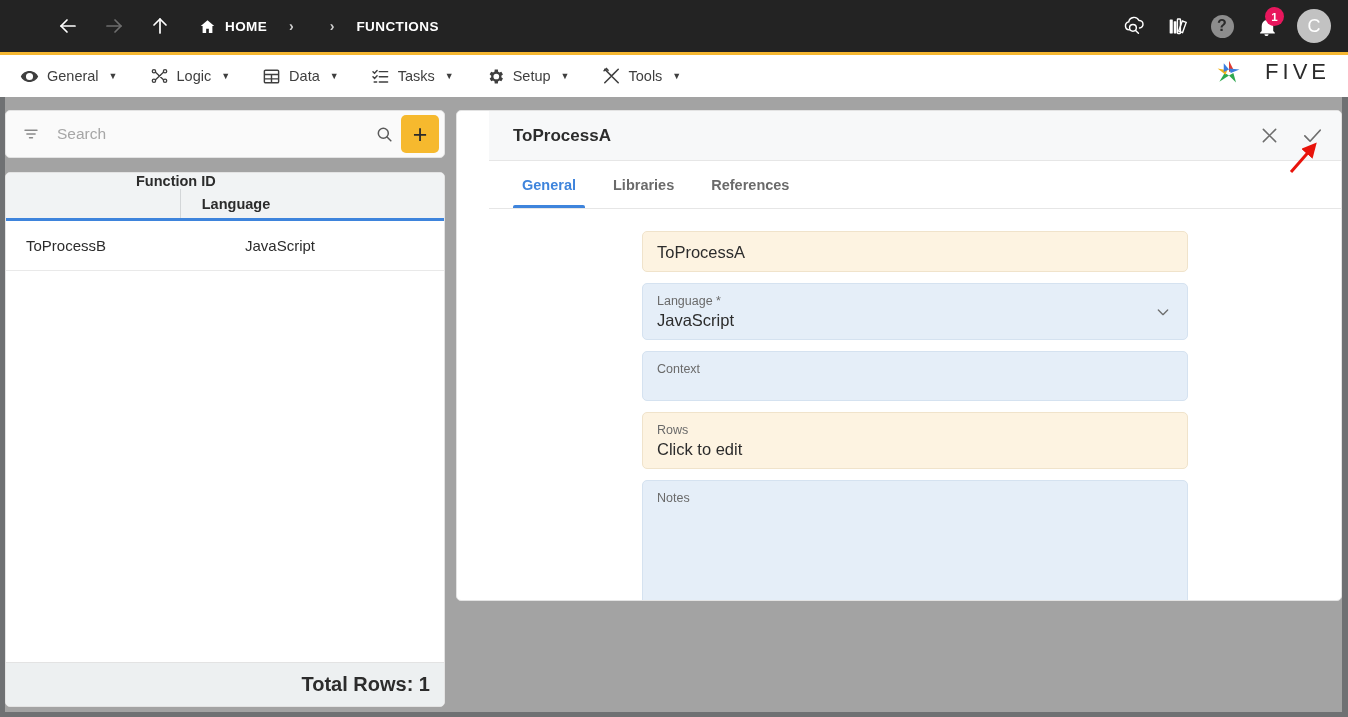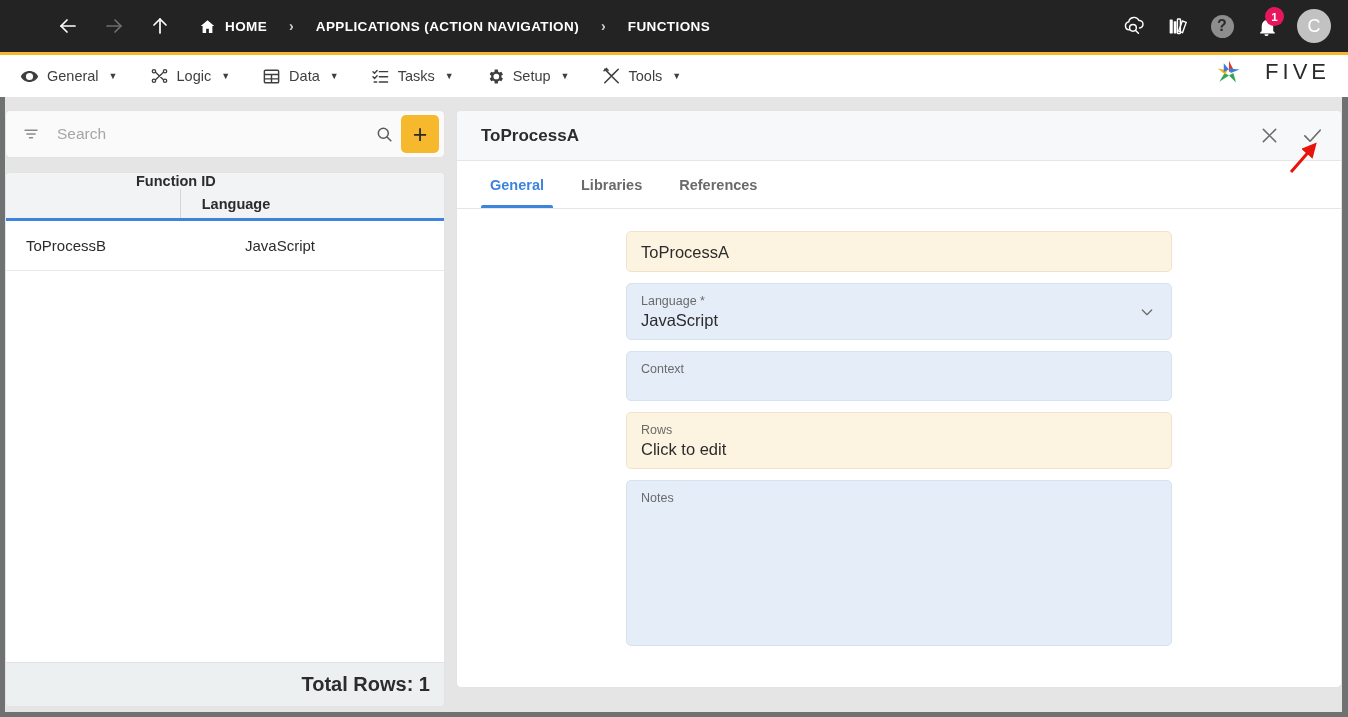--- a/index.html
+++ b/index.html
@@ -5,21 +5,21 @@
   * { box-sizing: border-box; margin: 0; padding: 0; }
   html, body {
     width: 1348px; height: 717px;
     font-family: "Liberation Sans", sans-serif;
     background: #ffffff;
     overflow: hidden;
   }
   #app {
     position: relative;
     width: 1348px; height: 717px;
-    background: #e5e5e5;
+    background: #a3a3a3;
   }
 
   
   .topbar {
     position: absolute; left: 0; top: 0; width: 1348px; height: 52px;
     background: #232323;
     display: flex; align-items: center;
   }
   .topbar-accent {
     position: absolute; left: 0; top: 52px; width: 1348px; height: 3px;
@@ -147,23 +147,24 @@
   .grid-foot {
     height: 44px; background: #edf0f1; border-top: 1px solid #e3e3e3;
     display: flex; align-items: center; justify-content: flex-end;
     padding-right: 14px;
     font-size: 20px; font-weight: bold; color: #2c2c2c;
   }
 
   
   .right-pane {
     position: absolute; left: 456px; top: 110px;
-    width: 886px; height: 578px;
+    width: 886px; height: 491px;
     background: #ffffff; border: 1px solid #e3e3e3; border-radius: 5px;
     overflow: hidden;
+    padding-left: 32px;
   }
   .panel-head {
     height: 50px; background: #f7f8f9; border-bottom: 1px solid #e6e6e6;
     display: flex; align-items: center; position: relative;
   }
   .panel-title {
     margin-left: 24px; font-size: 17px; font-weight: bold; color: #2c2c2c;
   }
   .panel-actions { position: absolute; right: 16px; display: flex; align-items: center; gap: 17px; }
   .panel-actions div { width: 26px; height: 26px; display: flex; align-items: center; justify-content: center; cursor: pointer; }
@@ -245,23 +246,20 @@
     <div class="crumbs">
       <div class="crumb">
         <span class="home-glyph">
           <svg width="17" height="17" viewBox="0 0 24 24" fill="#ffffff">
               <path d="M12 3.2L2.5 11.2h2.6V21h5V15h3.8v6h5v-9.8h2.6z"></path>
             </svg>
         </span>
         <span>HOME</span>
       </div>
       <span class="crumb-sep">›</span>
-      <div class="crumb">
-        <span>APPLICATIONS (ACTION NAVIGATION)</span>
-      </div>
       <span class="crumb-sep">›</span>
       <div class="crumb">
         <span>FUNCTIONS</span>
       </div>
     </div>
 
     <div class="tb-right">
       <div>
         <svg width="27" height="27" viewBox="0 0 28 28" fill="none" stroke="#ffffff" stroke-width="1.5" stroke-linecap="round" stroke-linejoin="round">
           <path d="M8.5 17.5A4.2 4.2 0 018 9.2a5.6 5.6 0 0110.6-1.4 3.9 3.9 0 01.6 7.8"></path>

